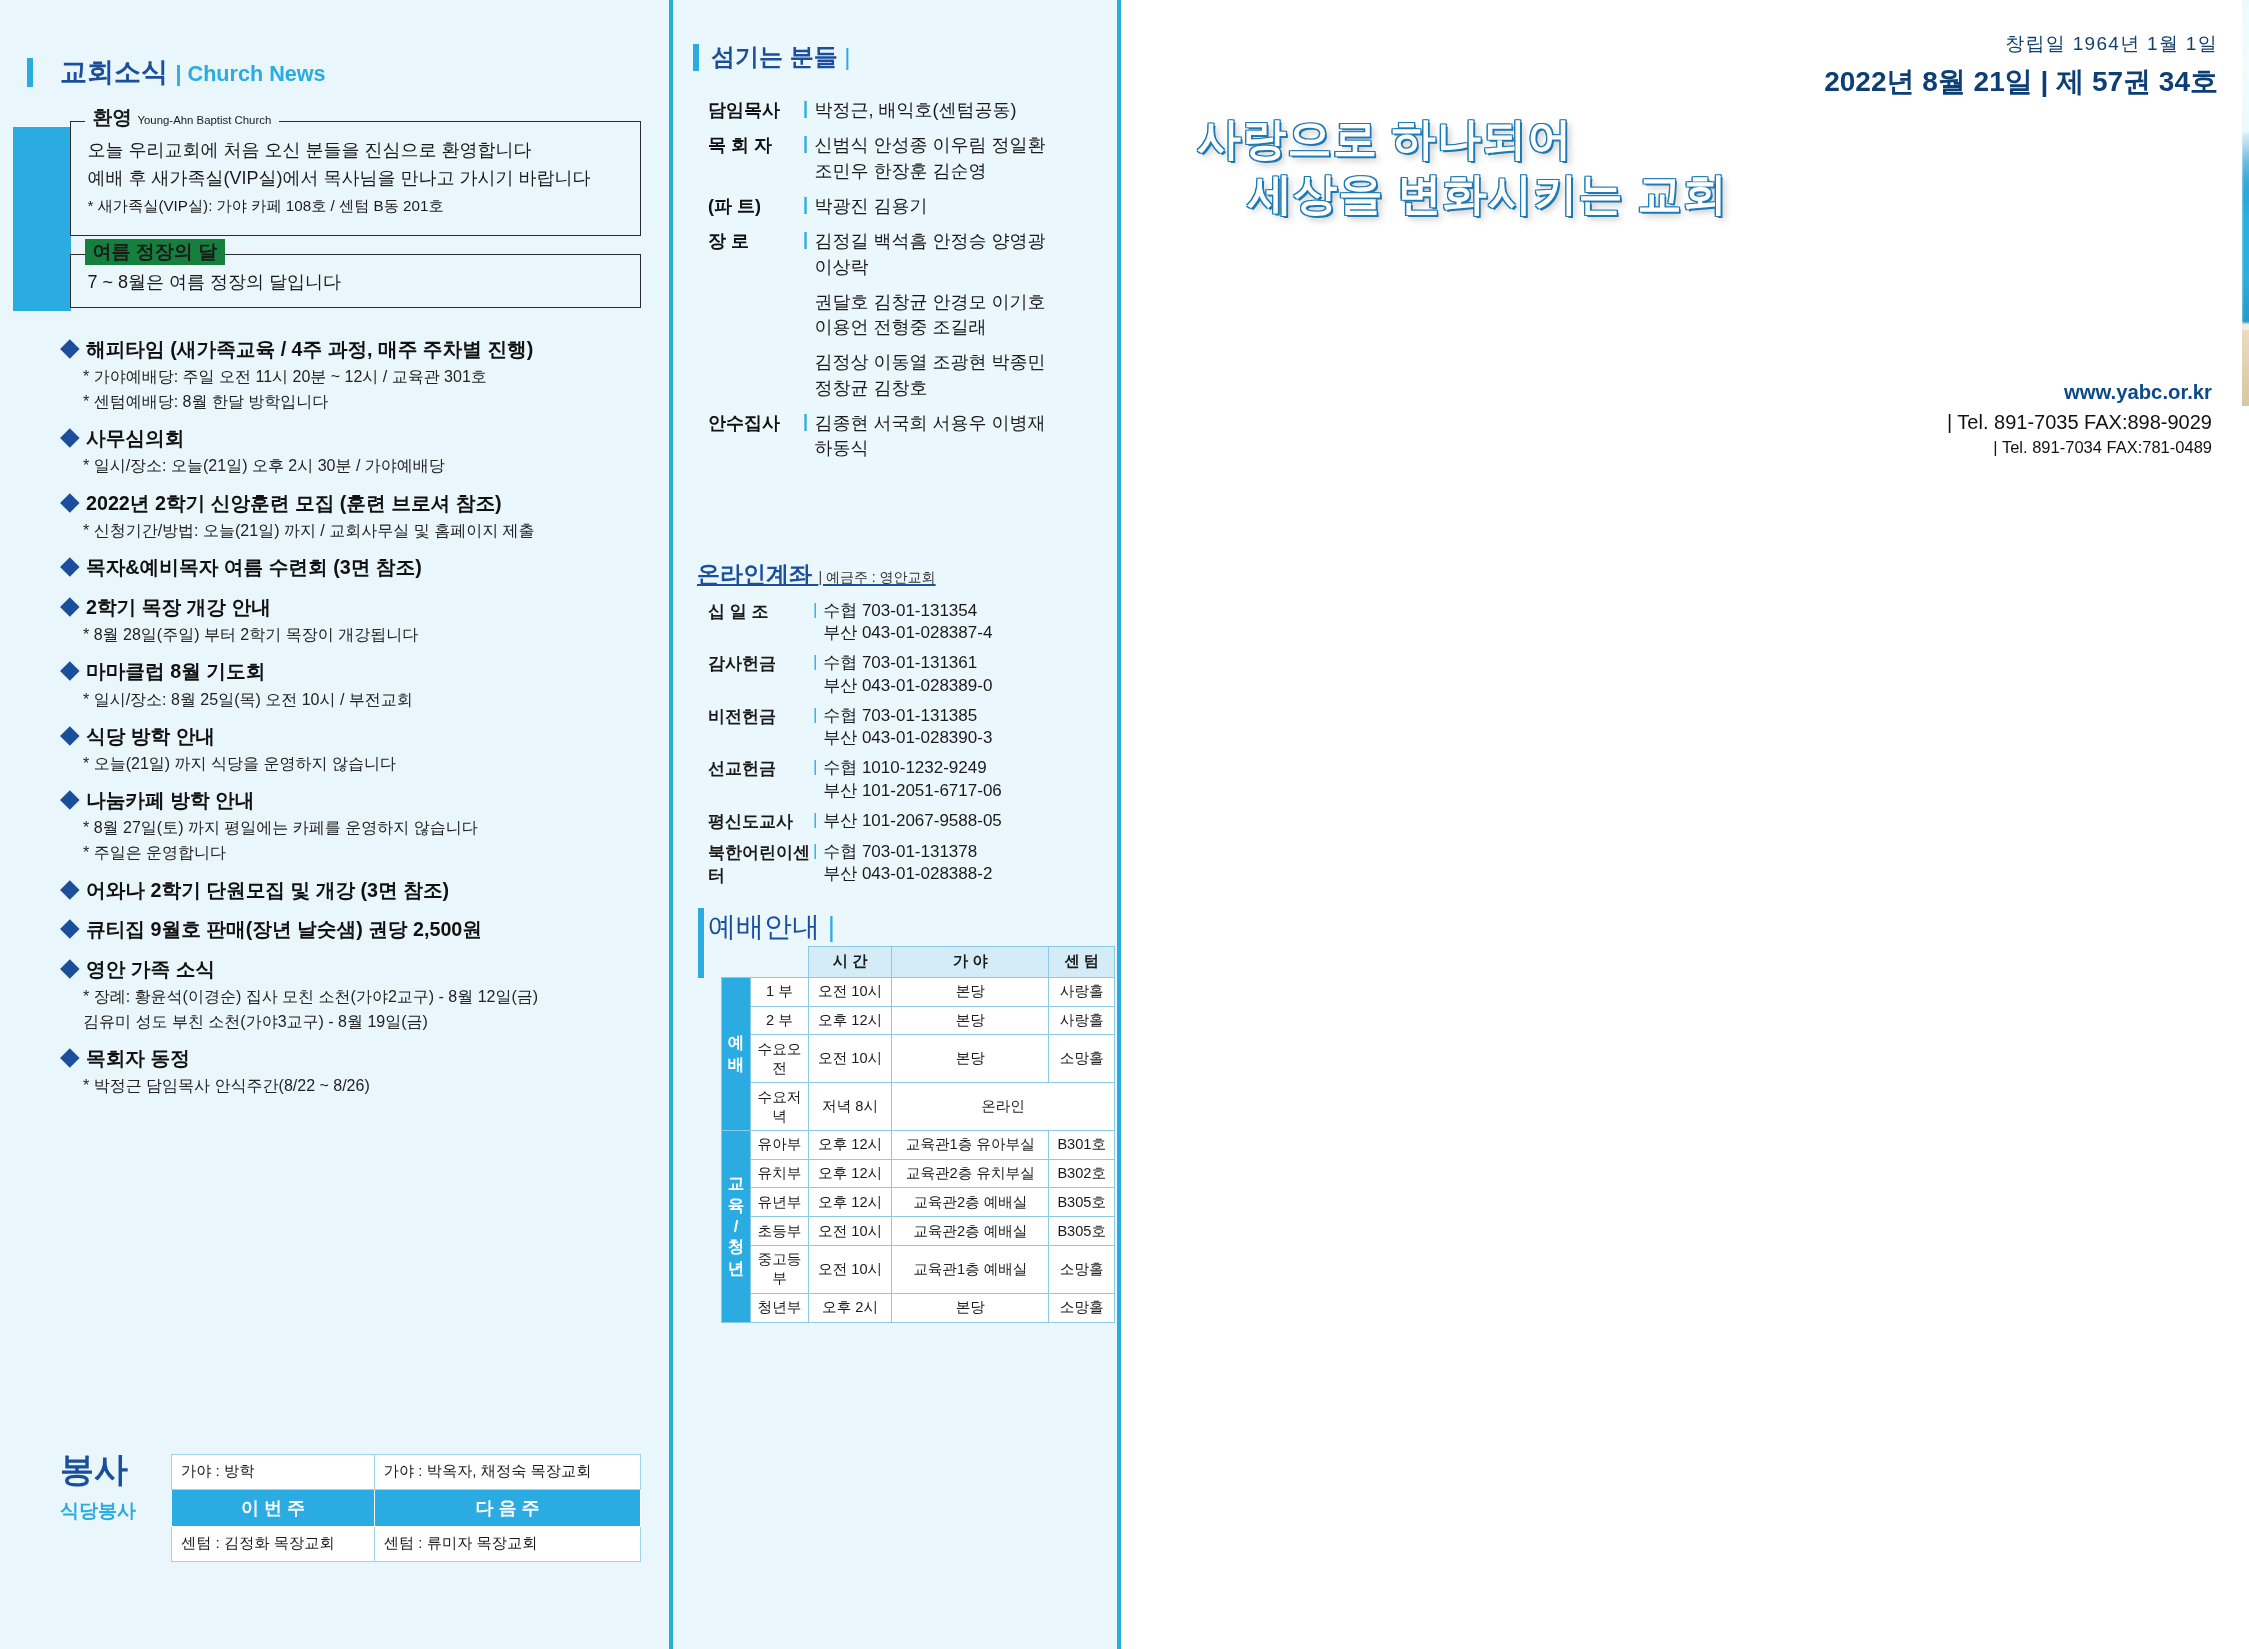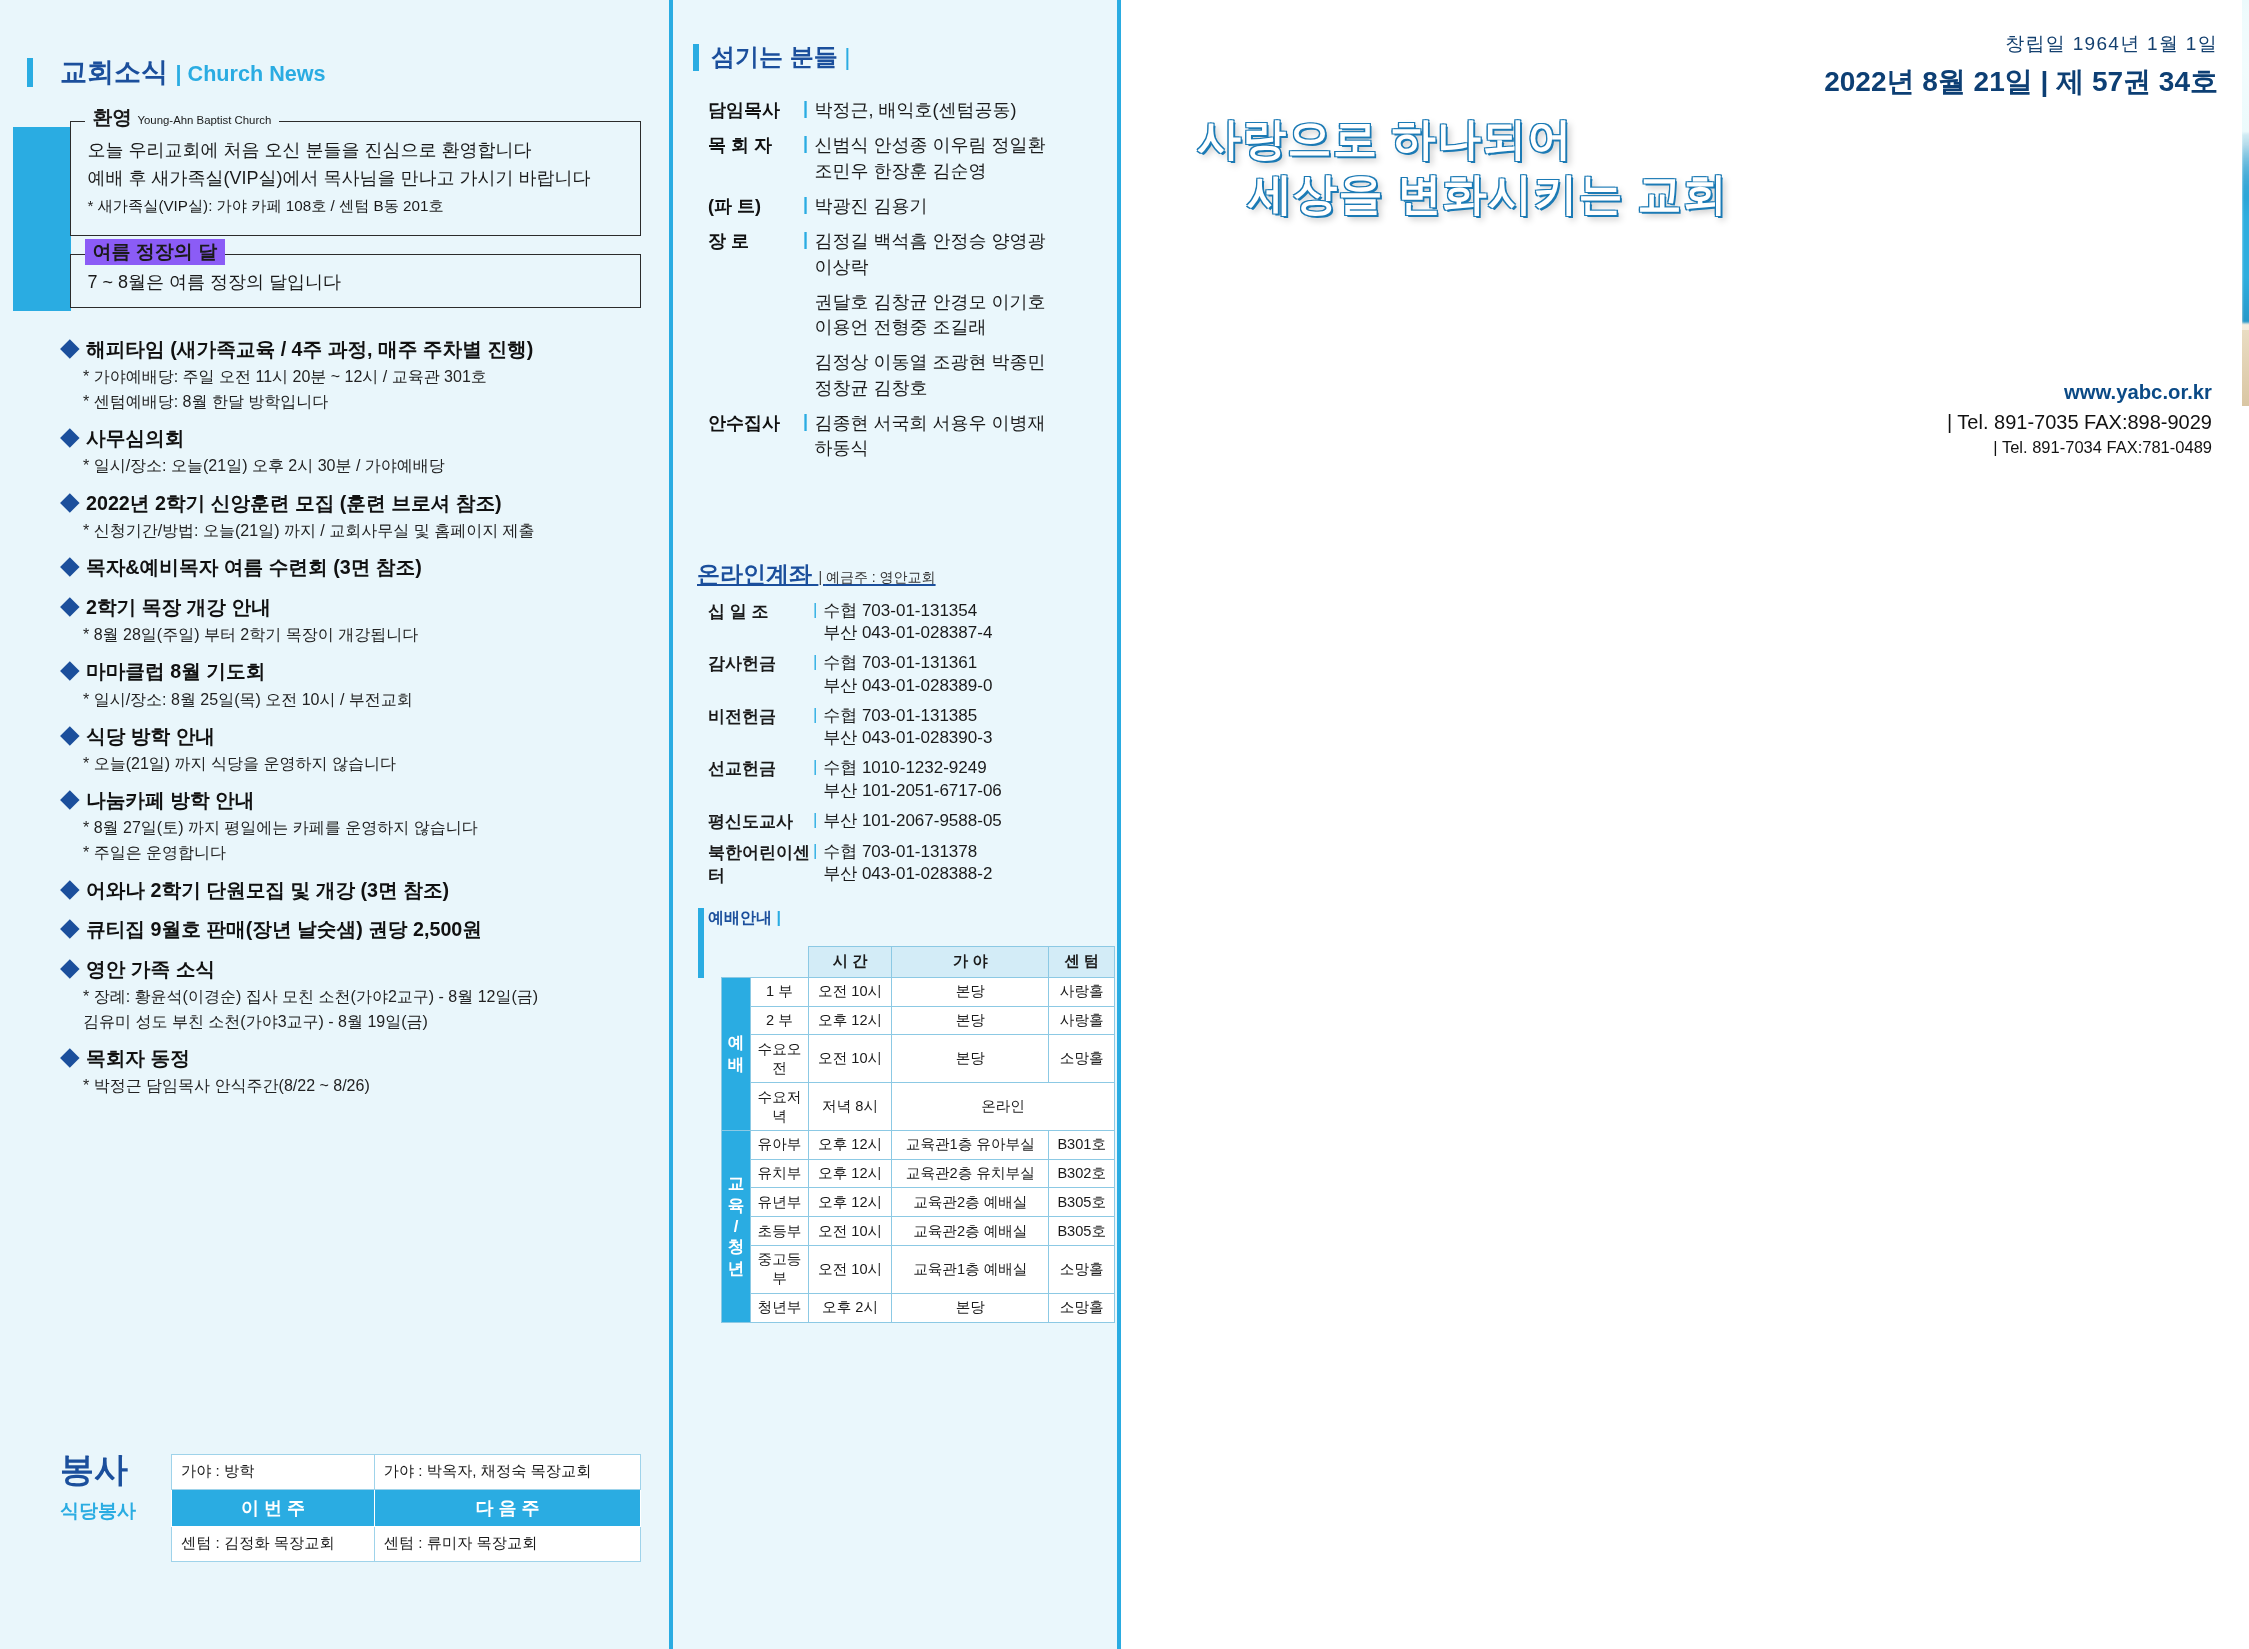--- a/index.html
+++ b/index.html
@@ -29,21 +29,21 @@
   .news-head .bar{ position:absolute; left:-33px; top:3.8px; width:6.3px; height:29px; background:#2aace2; }
 
   
   .welcome-box{ position:absolute; left:70px; top:121px; width:571px; border:1.3px solid #2b2b2b; padding:16.5px 16.5px 14px 16.5px; }
   .welcome-legend{ position:absolute; top:-18px; left:14px; background:#e9f6fb; padding:0 7.6px; font-size:19.7px; font-weight:bold; }
   .welcome-legend .small{ font-size:11.4px; font-weight:normal; }
   .welcome-box p{ margin:0 0 5.1px 0; font-size:18px; line-height:1.32; }
   .welcome-box p.note{ font-size:15.2px; }
 
   .summer-box{ position:absolute; left:70px; top:254px; width:571px; border:1.3px solid #2b2b2b; padding:15.2px 16.5px 12.7px 16.5px; }
-  .summer-legend{ position:absolute; top:-16.5px; left:14px; background:#8b5cf6; padding:0 7.6px; font-size:19px; font-weight:bold; }
+  .summer-legend{ position:absolute; top:-16.5px; left:14px; background:#15803d; padding:0 7.6px; font-size:19px; font-weight:bold; }
   .summer-box p{ margin:0; font-size:18px; }
 
   .blue-tab{ position:absolute; left:12.7px; top:127px; width:58px; height:184px; background:#2aace2; }
 
   .items{ position:absolute; left:60px; top:336px; width:603px; }
   .item{ margin-bottom:12.7px; }
   .item .h{ font-size:19.7px; font-weight:bold; color:#111; }
   .item .h .dia{ color:#1b4f9c; margin-right:6.3px; }
   .item .d{ font-size:16px; color:#222; margin-top:3.2px; padding-left:23px; line-height:1.35; }
 
@@ -68,21 +68,21 @@
   .staff-val .sub{ display:block; }
 
   .acct-head{ position:absolute; left:24px; top:559px; font-size:23px; font-weight:bold; color:#1b4f9c;text-decoration:underline; }
   .acct-head .note{ font-size:14px; color:#333; font-weight:normal; }
   .acct{ position:absolute; left:35px; top:600px; width:413px; font-size:17px; }
   .acct-row{ display:flex; margin-bottom:8.3px; }
   .acct-name{ width:105px; font-weight:bold; }
   .acct-sep{ width:10.2px; color:#2aace2; }
   .acct-val{ flex:1; line-height:1.3; }
 
-  .wor-head{ position:absolute; left:35px; top:908px; font-size:16px; font-weight:bold; color:#1b4f9c; }
+  .wor-head{ position:absolute; left:35px; top:908px; font-size:28px; font-weight:normal; color:#1b4f9c; }
   .wor-tab{ position:absolute; left:48px; top:946px; width:394px; border-collapse:collapse; font-size:14.6px; }
   .wor-tab td,.wor-tab th{ border:0.6px solid #8cc9e4; padding:4.4px 3.8px; text-align:center; background:#fff; }
   .wor-tab th{ background:#d3ecf7; font-weight:bold; font-size:15.2px; }
   .wor-tab td.vlabel{ background:#2aace2; color:#fff; font-weight:bold; width:29px; font-size:16.5px; }
   .mid-bar{ position:absolute; left:25.4px; top:908px; width:5.7px; height:70px; background:#2aace2; }
 
   
   .banner{ position:absolute; left:1121px; top:0; width:1129px; height:406px; overflow:hidden;
            background:linear-gradient(180deg,#8fe3ef 0%, #bff0f6 35%, #e6f8fb 60%, #f4eee0 78%, #efe4cf 100%); }
   .banner .sky{ position:absolute; inset:0; background:

